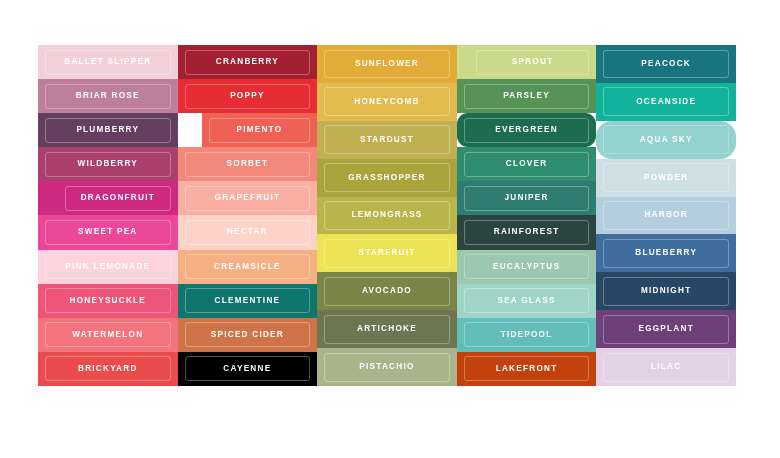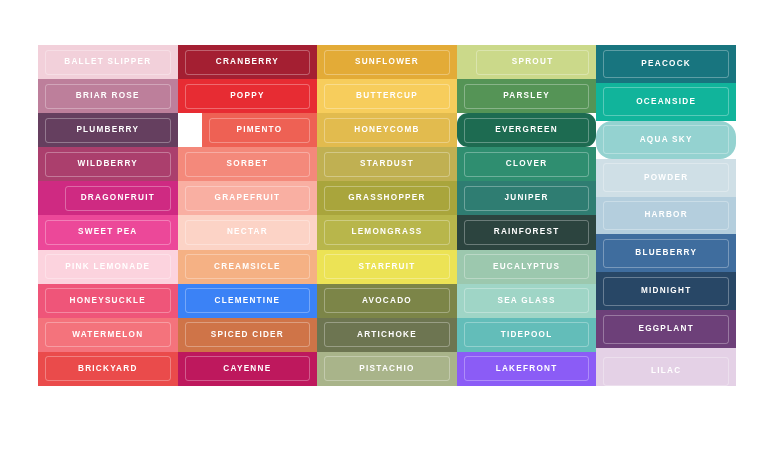--- a/index.html
+++ b/index.html
@@ -155,47 +155,42 @@
         <div class="swatch" style="background-color: rgb(252, 211, 198);">
           <div class="swatch-label-box">
             <span class="swatch-label">NECTAR</span>
           </div>
         </div>
         <div class="swatch" style="background-color: rgb(245, 177, 132);">
           <div class="swatch-label-box">
             <span class="swatch-label">CREAMSICLE</span>
           </div>
         </div>
-        <div class="swatch" style="background-color: #3b82f6;">
+        <div class="swatch" style="background-color: #0f766e;">
           <div class="swatch-label-box">
             <span class="swatch-label">CLEMENTINE</span>
           </div>
         </div>
         <div class="swatch" style="background-color: rgb(207, 116, 72);">
           <div class="swatch-label-box">
             <span class="swatch-label">SPICED CIDER</span>
           </div>
         </div>
-        <div class="swatch" style="background-color: #be185d;">
+        <div class="swatch" style="background-color: #000000;">
           <div class="swatch-label-box">
             <span class="swatch-label">CAYENNE</span>
           </div>
         </div>
       </div>
       <div class="palette-column">
         <div class="swatch" style="background-color: rgb(227, 171, 55);">
           <div class="swatch-label-box">
             <span class="swatch-label">SUNFLOWER</span>
           </div>
         </div>
-        <div class="swatch" style="background-color: rgb(247, 205, 92);">
-          <div class="swatch-label-box">
-            <span class="swatch-label">BUTTERCUP</span>
-          </div>
-        </div>
         <div class="swatch" style="background-color: rgb(226, 187, 78);">
           <div class="swatch-label-box">
             <span class="swatch-label">HONEYCOMB</span>
           </div>
         </div>
         <div class="swatch" style="background-color: rgb(192, 176, 82);">
           <div class="swatch-label-box">
             <span class="swatch-label">STARDUST</span>
           </div>
         </div>
@@ -269,21 +264,21 @@
         <div class="swatch" style="background-color: rgb(159, 213, 198);">
           <div class="swatch-label-box">
             <span class="swatch-label">SEA GLASS</span>
           </div>
         </div>
         <div class="swatch" style="background-color: rgb(99, 189, 185);">
           <div class="swatch-label-box">
             <span class="swatch-label">TIDEPOOL</span>
           </div>
         </div>
-        <div class="swatch" style="background-color: #8b5cf6;">
+        <div class="swatch" style="background-color: #c2410c;">
           <div class="swatch-label-box">
             <span class="swatch-label">LAKEFRONT</span>
           </div>
         </div>
       </div>
       <div class="palette-column">
         <div class="swatch" style="background-color: rgb(24, 117, 127);">
           <div class="swatch-label-box">
             <span class="swatch-label">PEACOCK</span>
           </div>
@@ -316,20 +311,20 @@
         <div class="swatch" style="background-color: rgb(40, 71, 102);">
           <div class="swatch-label-box">
             <span class="swatch-label">MIDNIGHT</span>
           </div>
         </div>
         <div class="swatch" style="background-color: rgb(109, 64, 121);">
           <div class="swatch-label-box">
             <span class="swatch-label">EGGPLANT</span>
           </div>
         </div>
-        <div class="swatch" style="background-color: rgb(228, 209, 230); align-items: flex-end;">
+        <div class="swatch" style="background-color: rgb(228, 209, 230);">
           <div class="swatch-label-box">
             <span class="swatch-label">LILAC</span>
           </div>
         </div>
       </div>
     </div>
 </div>
 
 </body></html>

